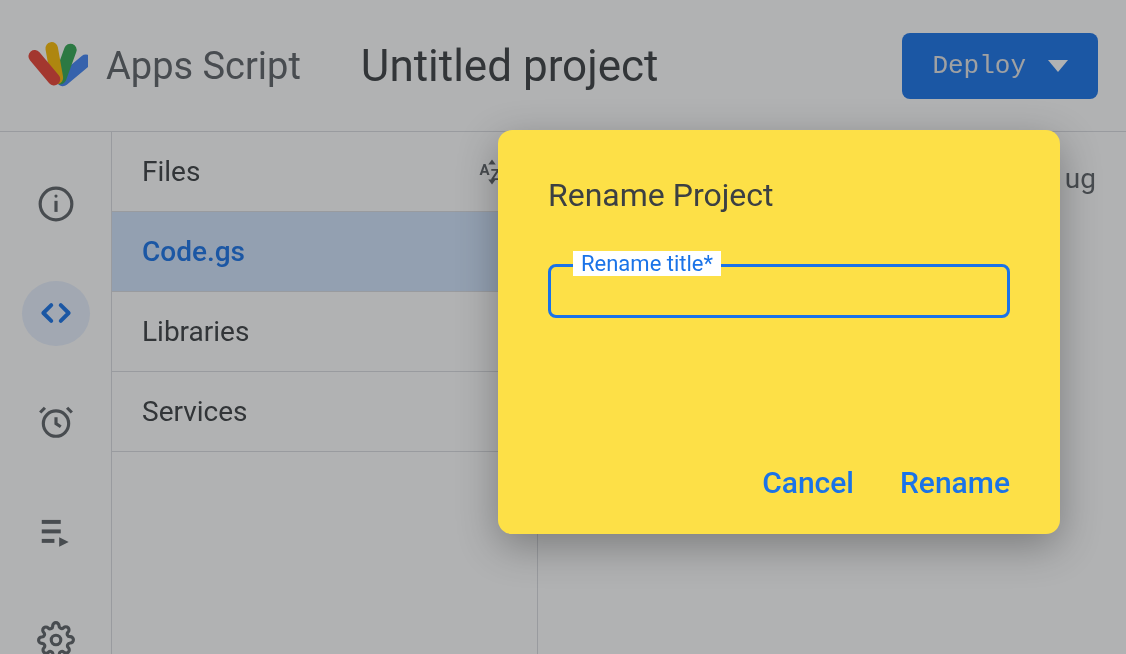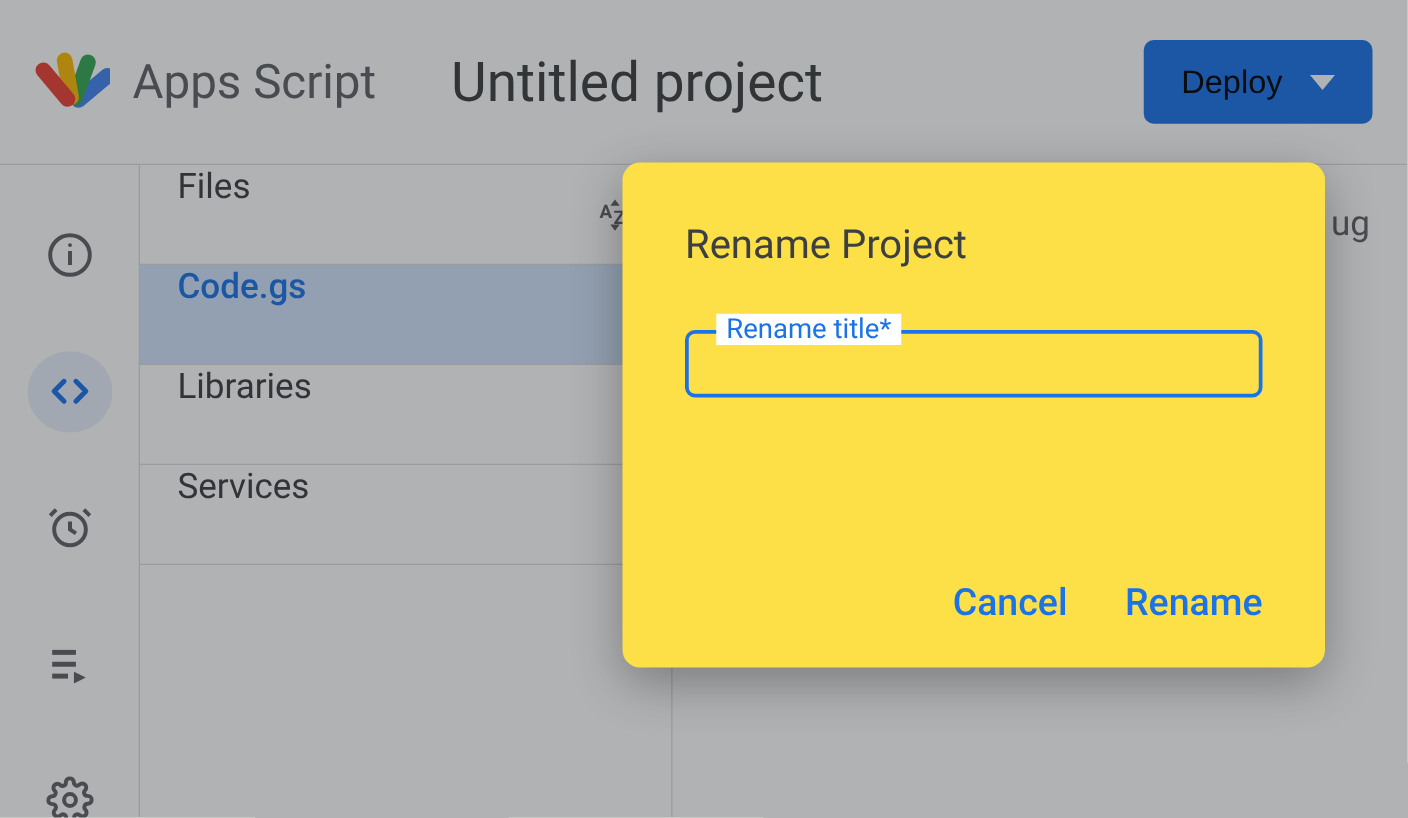--- a/index.html
+++ b/index.html
@@ -14,30 +14,31 @@
     padding: 0 28px;
     border-bottom: 1px solid #dadce0;
   }
   .logo-wrap { display: flex; align-items: center; gap: 18px; }
   .logo-svg { width: 60px; height: 60px; }
   .logo-text { font-size: 38px; color: #5f6368; font-weight: 400; }
   .project-title { margin-left: 60px; font-size: 44px; color: #3c4043; font-weight: 400; }
   .deploy-btn {
     margin-left: auto;
     background: #1a73e8;
-    color: #000000;
+    color: #e5e5e5;
     border: none;
     border-radius: 8px;
     padding: 18px 30px;
     font-size: 26px;
     font-weight: 500;
     display: flex;
     align-items: center;
     gap: 22px;
     cursor: pointer;
+    font-family: Liberation Mono, monospace;
   }
   .deploy-btn .tri { width: 0; height: 0; border-left: 10px solid transparent; border-right: 10px solid transparent; border-top: 12px solid #fff; }
 
   
   .body-row { display: flex; height: calc(654px - 114px); }
   .left-rail {
     width: 112px;
     display: flex;
     flex-direction: column;
     align-items: center;
@@ -54,21 +55,21 @@
   .rail-icon.active { background: #e8f0fe; color: #1a73e8; }
   .rail-icon svg { width: 38px; height: 38px; }
 
   .sidebar {
     width: 426px;
     border-right: 1px solid #dadce0;
     display: flex; flex-direction: column;
   }
   .side-row {
     height: 80px;
-    display: flex; 
+    display: flex; align-items: center;
     padding: 0 30px;
     border-bottom: 1px solid #dadce0;
     font-size: 28px;
     color: #3c4043;
     justify-content: space-between;
   }
   .side-row.files .sort-icon { color: #5f6368; font-size: 24px; display:flex; align-items:center; gap:2px; }
   .side-row.selected { background: #d2e3fc; color: #1a73e8; font-weight: 500; }
   .side-row .label { }
 

